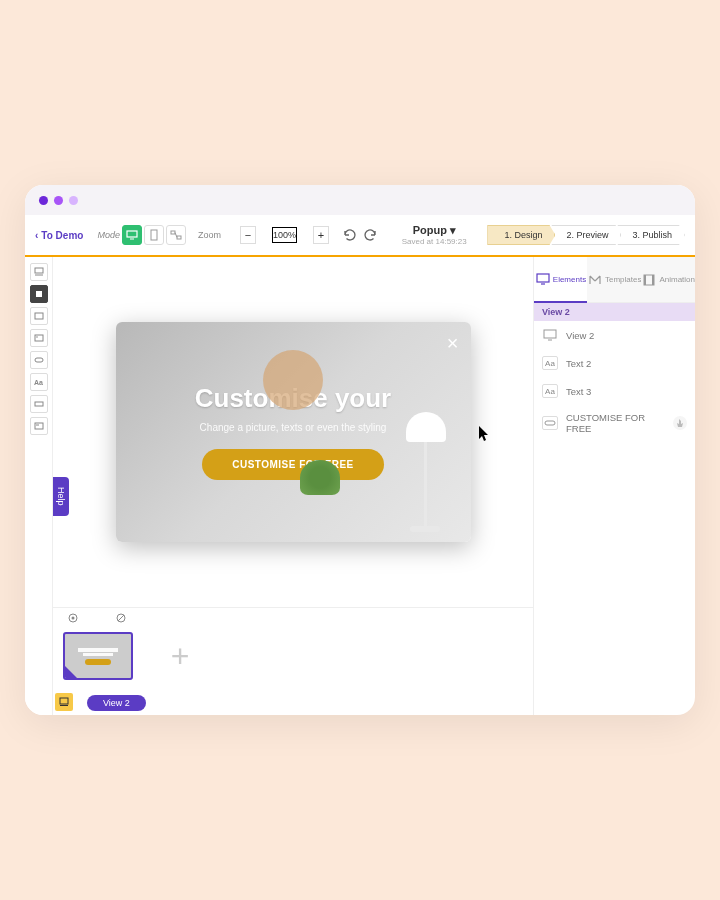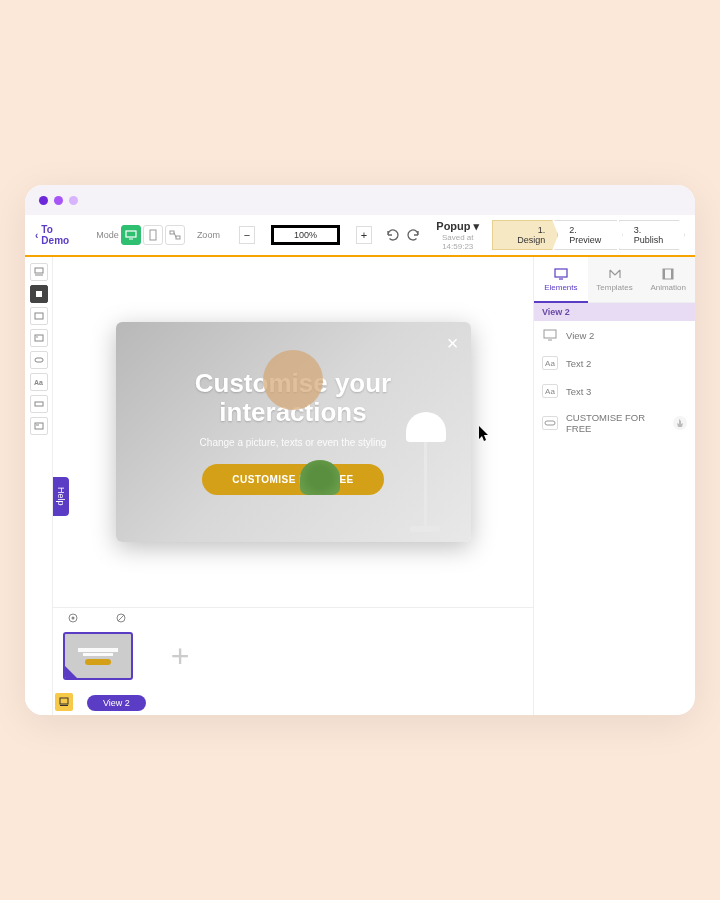--- a/index.html
+++ b/index.html
@@ -2,27 +2,27 @@
 <html><head>
 <meta charset="utf-8">
 <style>
 * { box-sizing: border-box; margin: 0; padding: 0; }
 body { background: #fce8d9; font-family: -apple-system, BlinkMacSystemFont, "Segoe UI", Arial, sans-serif; width: 720px; height: 900px; display: flex; align-items: center; justify-content: center; }
 .browser-chrome { width: 670px; height: 530px; background: #fff; border-radius: 18px; box-shadow: 0 8px 40px rgba(0,0,0,0.08); overflow: hidden; position: relative; }
 .browser-header { height: 30px; background: #f5f3f7; display: flex; align-items: center; padding: 0 14px; gap: 6px; }
 .dot { width: 9px; height: 9px; border-radius: 50%; }
 .toolbar { height: 42px; border-bottom: 2px solid #f7a400; display: flex; align-items: center; padding: 0 10px; gap: 6px; font-size: 10px; color: #333; }
 .toolbar-back { color: #5b3cc4; font-weight: 600; display: flex; align-items: center; gap: 3px; cursor: pointer; }
-.mode-group { display: flex; align-items: center; gap: 2px; margin-left: 8px; }
+.mode-group { display: flex; align-items: center; gap: 2px; margin-left: 8px; font-style: italic; }
 .mode-label { color: #888; font-size: 9px; }
 .mode-btn { width: 20px; height: 20px; border: 1px solid #ddd; border-radius: 3px; display: flex; align-items: center; justify-content: center; cursor: pointer; background: #fff; }
 .mode-btn.active { background: #2fbf71; border-color: #2fbf71; }
 .zoom-group { display: flex; align-items: center; gap: 16px; margin-left: 6px; }
 .zoom-btn { width: 16px; height: 18px; border: 1px solid #ddd; display: flex; align-items: center; justify-content: center; cursor: pointer; font-size: 11px; }
-.zoom-val { border: 3px solid #000000; padding: 2px 20px; font-size: 9px; }
+.zoom-val { border: 1px solid #000000; padding: 2px 0; font-size: 9px; }
 .refresh-icons { display: flex; gap: 6px; margin-left: 8px; }
 .refresh-icon { width: 14px; height: 14px; cursor: pointer; }
 .popup-dropdown { margin-left: auto; margin-right: auto; text-align: center; cursor: pointer; }
 .popup-label { font-size: 11px; font-weight: 600; }
 .saved-label { font-size: 8px; color: #aaa; text-align: center; }
 .steps { display: flex; gap: 0; }
 .step { border: 1px solid #ddd; padding: 4px 12px; font-size: 9px; position: relative; cursor: pointer; background: #fff; clip-path: polygon(0 0, calc(100% - 6px) 0, 100% 50%, calc(100% - 6px) 100%, 0 100%, 6px 50%); margin-left: -4px; padding-left: 14px; }
 .step:first-child { clip-path: polygon(0 0, calc(100% - 6px) 0, 100% 50%, calc(100% - 6px) 100%, 0 100%); padding-left: 16px; text-align: right; }
 .step.active { background: #f7e8c4; border-color: #e8d090; }
 .next-btn { border: 1px solid #5b3cc4; color: #5b3cc4; border-radius: 20px; padding: 5px 16px; font-size: 10px; font-weight: 600; cursor: pointer; margin-left: 8px; }
@@ -45,21 +45,21 @@
 .thumb::after { content: ''; position: absolute; bottom: 0; left: 0; width: 12px; height: 12px; background: #5b3cc4; clip-path: polygon(0 0, 0 100%, 100% 100%); }
 .thumb-inner { position: absolute; inset: 0; display: flex; flex-direction: column; align-items: center; justify-content: center; }
 .thumb-inner .t1 { width: 40px; height: 4px; background: #fff; opacity: 0.9; margin-bottom: 1px; }
 .thumb-inner .t2 { width: 30px; height: 3px; background: #fff; opacity: 0.9; margin-bottom: 3px; }
 .thumb-inner .tcta { width: 26px; height: 6px; background: #d4a017; border-radius: 3px; }
 .add-thumb { width: 70px; height: 48px; display: flex; align-items: center; justify-content: center; color: #ccc; font-size: 32px; font-weight: 200; cursor: pointer; margin-top: 16px; }
 .view-chip { position: absolute; bottom: 4px; left: 34px; background: #5b3cc4; color: #fff; font-size: 9px; padding: 3px 16px; border-radius: 10px; }
 .yellow-square { position: absolute; bottom: 4px; left: 2px; width: 18px; height: 18px; background: #f7c948; border-radius: 2px; display: flex; align-items: center; justify-content: center; cursor: pointer; }
 .right-panel { width: 162px; border-left: 1px solid #eee; display: flex; flex-direction: column; }
 .panel-tabs { display: flex; height: 46px; }
-.panel-tab { flex: 1; display: flex; flex-direction: column; align-items: center; justify-content: center; gap: 2px; font-size: 8px; color: #999; cursor: pointer; border-bottom: 1px solid #eee; text-align: center; }
+.panel-tab { flex: 1; display: flex; align-items: center; justify-content: center; gap: 2px; font-size: 8px; color: #999; cursor: pointer; border-bottom: 1px solid #eee; text-align: center; }
 .panel-tab.active { color: #5b3cc4; border-bottom: 2px solid #5b3cc4; background: #fff; }
 .panel-tab:not(.active) { background: #f7f7f7; }
 .panel-tab-icon { width: 16px; height: 14px; }
 .view-header { background: #e8dcf5; color: #6b4ba5; font-size: 9px; font-weight: 600; padding: 4px 8px; }
 .layer-list { display: flex; flex-direction: column; }
 .layer-item { display: flex; align-items: center; gap: 8px; padding: 7px 8px; font-size: 9.5px; color: #777; cursor: pointer; }
 .layer-icon { width: 16px; height: 14px; display: flex; align-items: center; justify-content: center; font-size: 8px; border: 1px solid #ddd; border-radius: 2px; color: #888; flex-shrink: 0; }
 .layer-icon.screen { border: none; }
 .layer-label { flex: 1; }
 .layer-action { width: 14px; height: 14px; border-radius: 50%; background: #f5f5f5; display: flex; align-items: center; justify-content: center; flex-shrink: 0; }
@@ -185,21 +185,21 @@
           <div class="scene-lamp">
             <div class="lamp-shade"></div>
               <div class="lamp-pole"></div>
               <div class="lamp-base"></div>
           </div>
           <div class="scene-plant">
               <div class="plant-leaves"></div>
             </div>
           <div class="close-x">×</div>
           <div class="popup-title">
-            <span>Customise your</span><br><span>interactions</span>
+            <span>Customise your</span><br>
           </div>
           <div class="popup-sub">Change a picture, texts or even the styling</div>
           <div class="popup-cta">CUSTOMISE FOR FREE</div>
         </div>
         <div class="cursor-arrow">
           <svg width="14" height="18" viewBox="0 0 14 18">
               <path d="M1 1 L1 14 L4 11 L6 16 L8 15 L6 10 L10 10 Z" fill="#000"></path>
             </svg>
         </div>
       </div>

